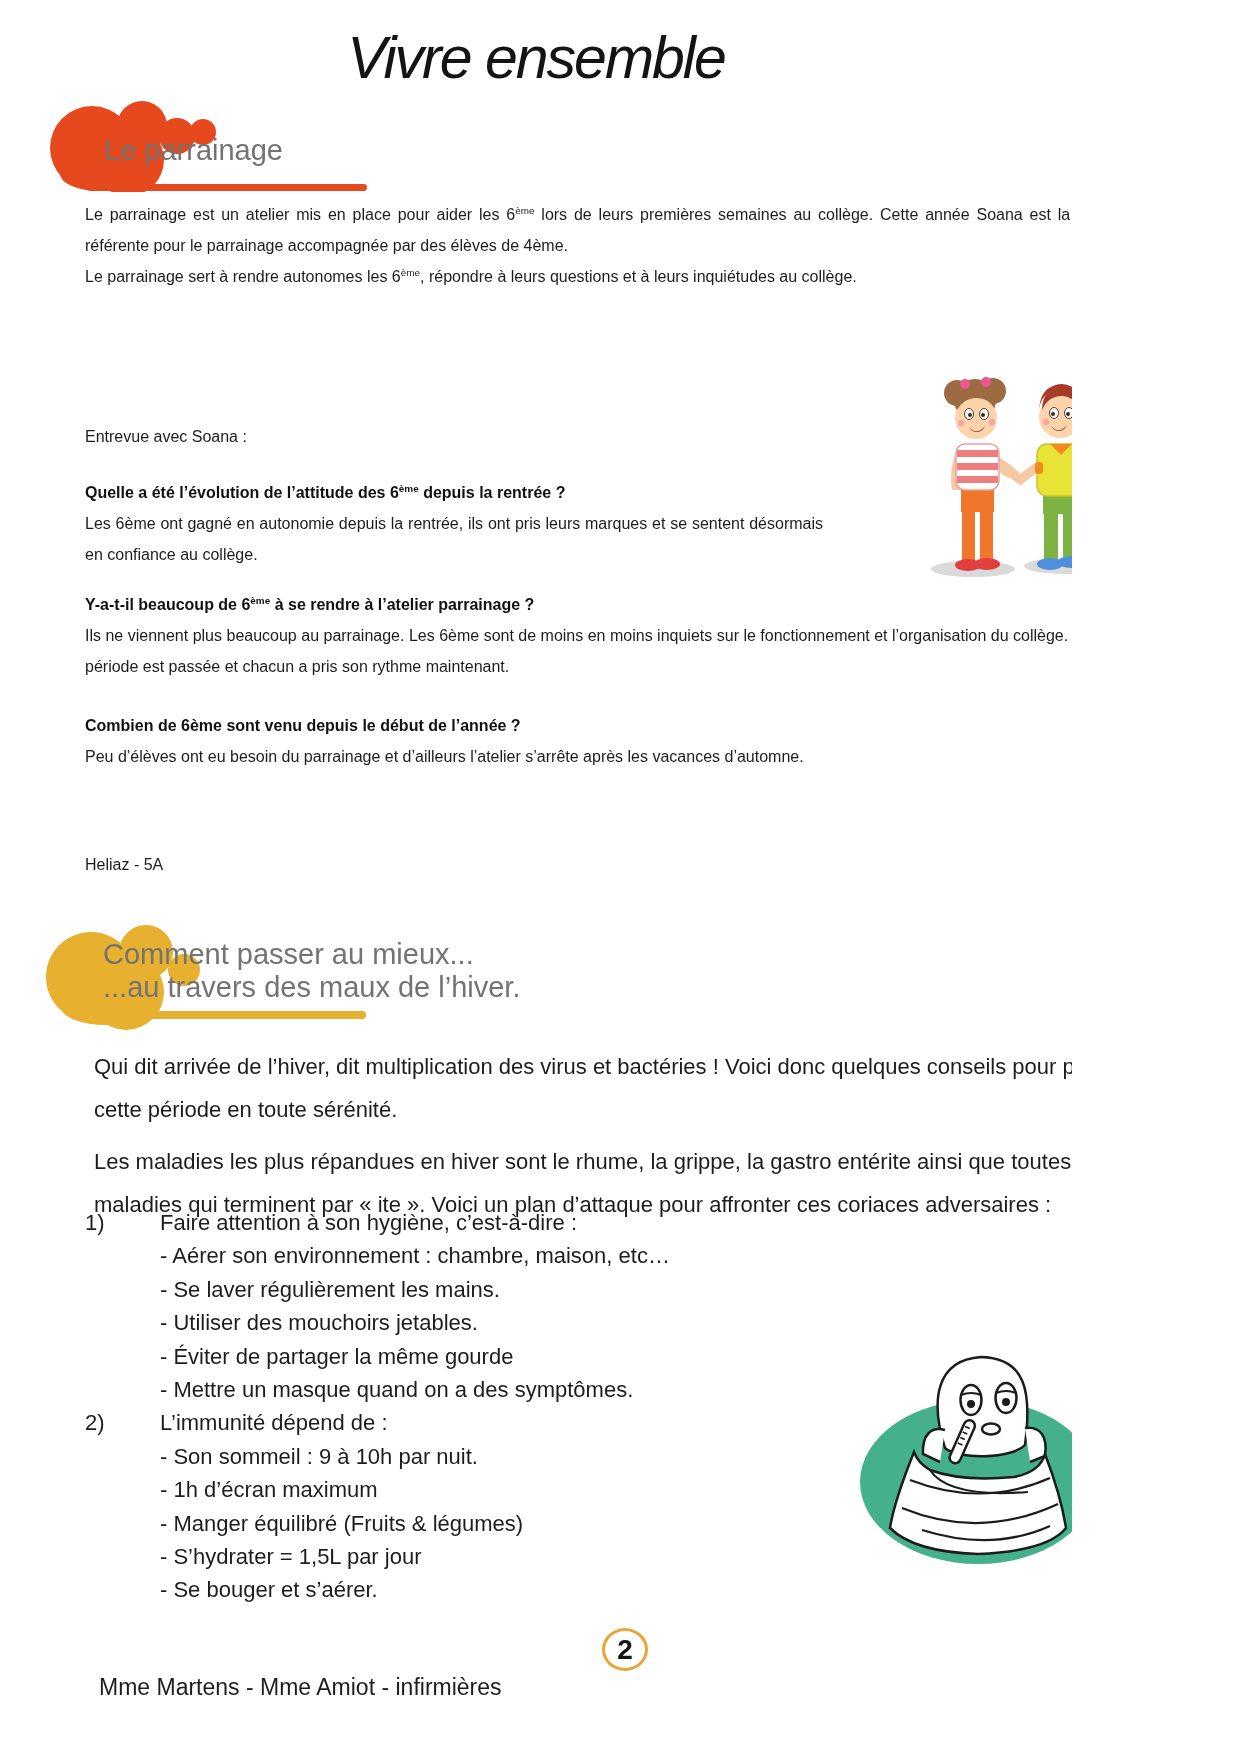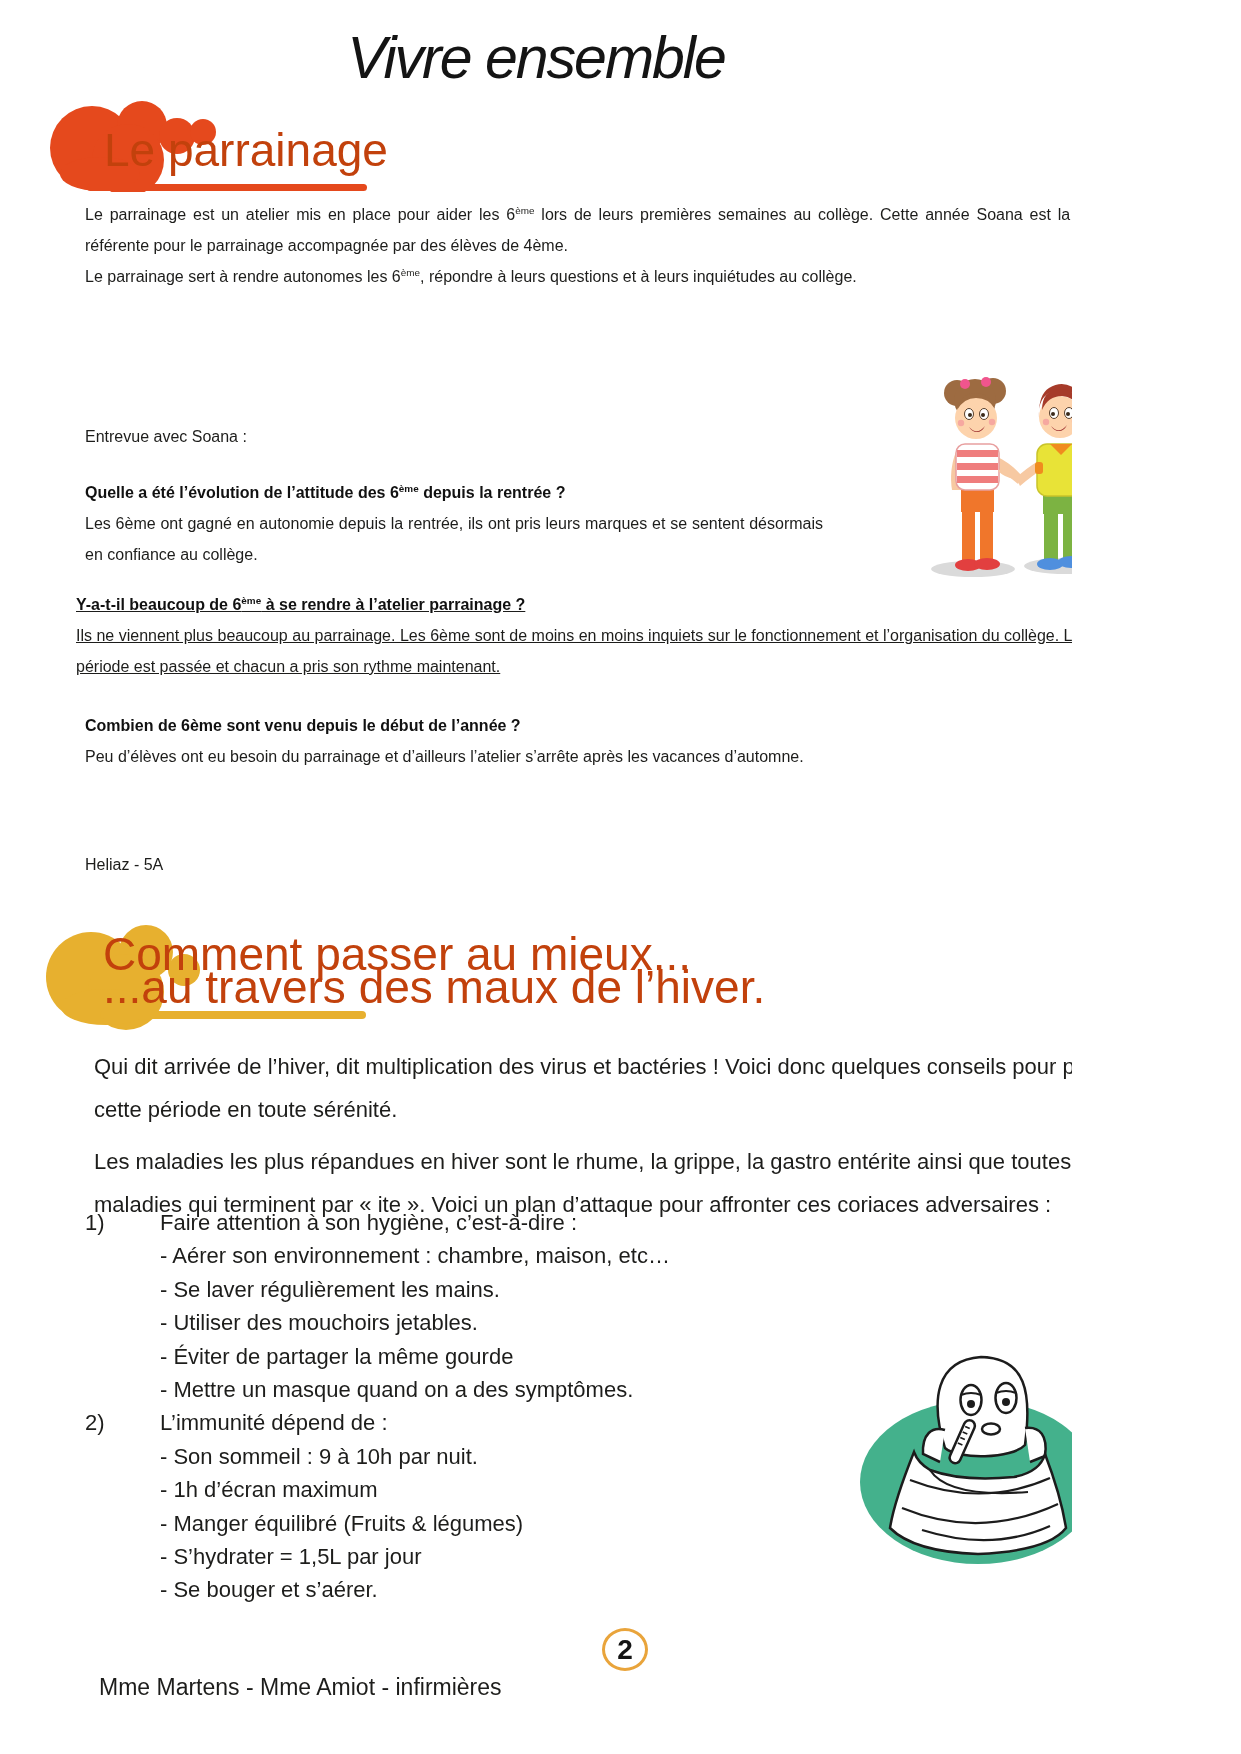--- a/index.html
+++ b/index.html
@@ -6,21 +6,21 @@
   .page{
     position:relative; width:1072px; height:1754px; background:#ffffff;
     font-family:"Liberation Sans", sans-serif; color:#1d1d1b; overflow:hidden;
   }
   .doc-title{
     position:absolute; top:24px; left:0; width:100%; text-align:center;
     font-size:59px; font-style:italic; font-weight:400; letter-spacing:-2px; color:#141414;
   }
   .blob{position:absolute;}
   .section-heading{
-    position:absolute; font-size:46px; font-weight:300; letter-spacing:0px; color:#c2410c; line-height:33px;
+    position:absolute; font-size:29px; font-weight:300; letter-spacing:0px; color:#737373; line-height:33px;
   }
   .rule{position:absolute; height:7px; border-radius:4px;}
   .rule-orange{background:#e5491d;}
   .rule-yellow{background:#e7b02f; height:8px;}
   .bodytext{font-size:16px; line-height:31px;}
   .bodytext p{margin:0;}
   .justify{text-align:justify;}
   .abs{position:absolute;}
   .qblock p{margin:0;}
   .question{font-weight:bold; color:#111;}
@@ -62,21 +62,21 @@
     <p><span>Le parrainage sert à rendre autonomes les 6</span><sup>ème</sup><span>, répondre à leurs questions et à leurs inquiétudes au collège.</span></p>
   </div>
 
   <div class="abs bodytext" style="left:85px; top:421px;">Entrevue avec Soana :</div>
 
   <div class="abs bodytext qblock" style="left:85px; top:477px; width:738px;">
     <p class="question"><span>Quelle a été l’évolution de l’attitude des 6</span><sup>ème</sup><span> depuis la rentrée ?</span></p>
     <p class="justify">Les 6ème ont gagné en autonomie depuis la rentrée, ils ont pris leurs marques et se sentent désormais en confiance au collège.</p>
   </div>
 
-  <div class="abs bodytext qblock" style="left:76px; top:589px; width:1073px;text-decoration:underline;">
+  <div class="abs bodytext qblock" style="left:85px; top:589px; width:1073px;">
     <p class="question"><span>Y-a-t-il beaucoup de 6</span><sup>ème</sup><span> à se rendre à l’atelier parrainage ?</span></p>
     <p class="justify">Ils ne viennent plus beaucoup au parrainage. Les 6ème sont de moins en moins inquiets sur le fonctionnement et l’organisation du collège. La première période est passée et chacun a pris son rythme maintenant.</p>
   </div>
 
   <div class="abs bodytext qblock" style="left:85px; top:710px; width:1073px;">
     <p class="question">Combien de 6ème sont venu depuis le  début de l’année ?</p>
     <p class="justify">Peu d’élèves ont eu besoin du parrainage et d’ailleurs l’atelier s’arrête après les vacances d’automne.</p>
   </div>
 
   <div class="abs bodytext" style="left:85px; top:849px;">Heliaz - 5A</div>

